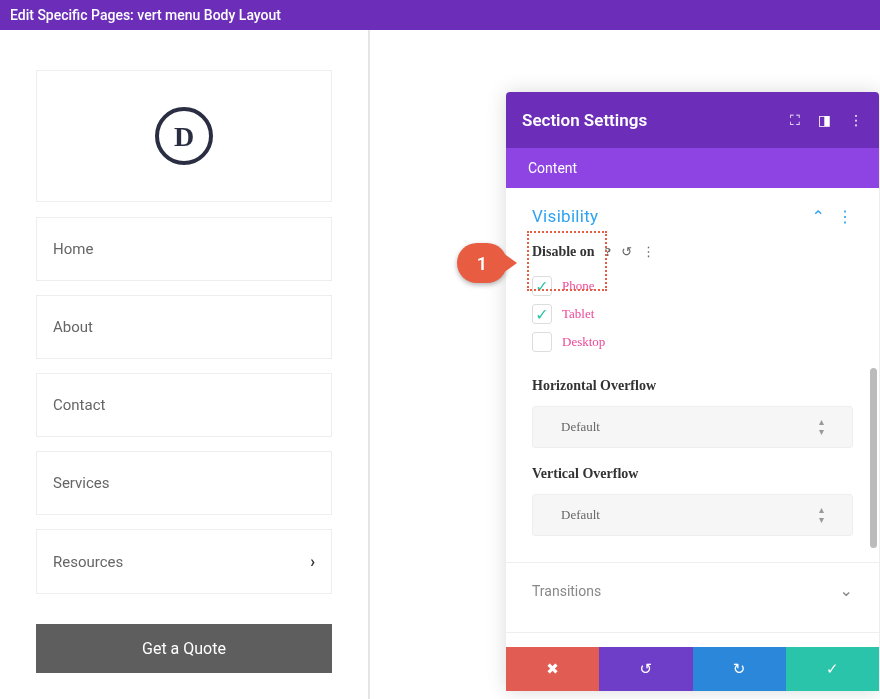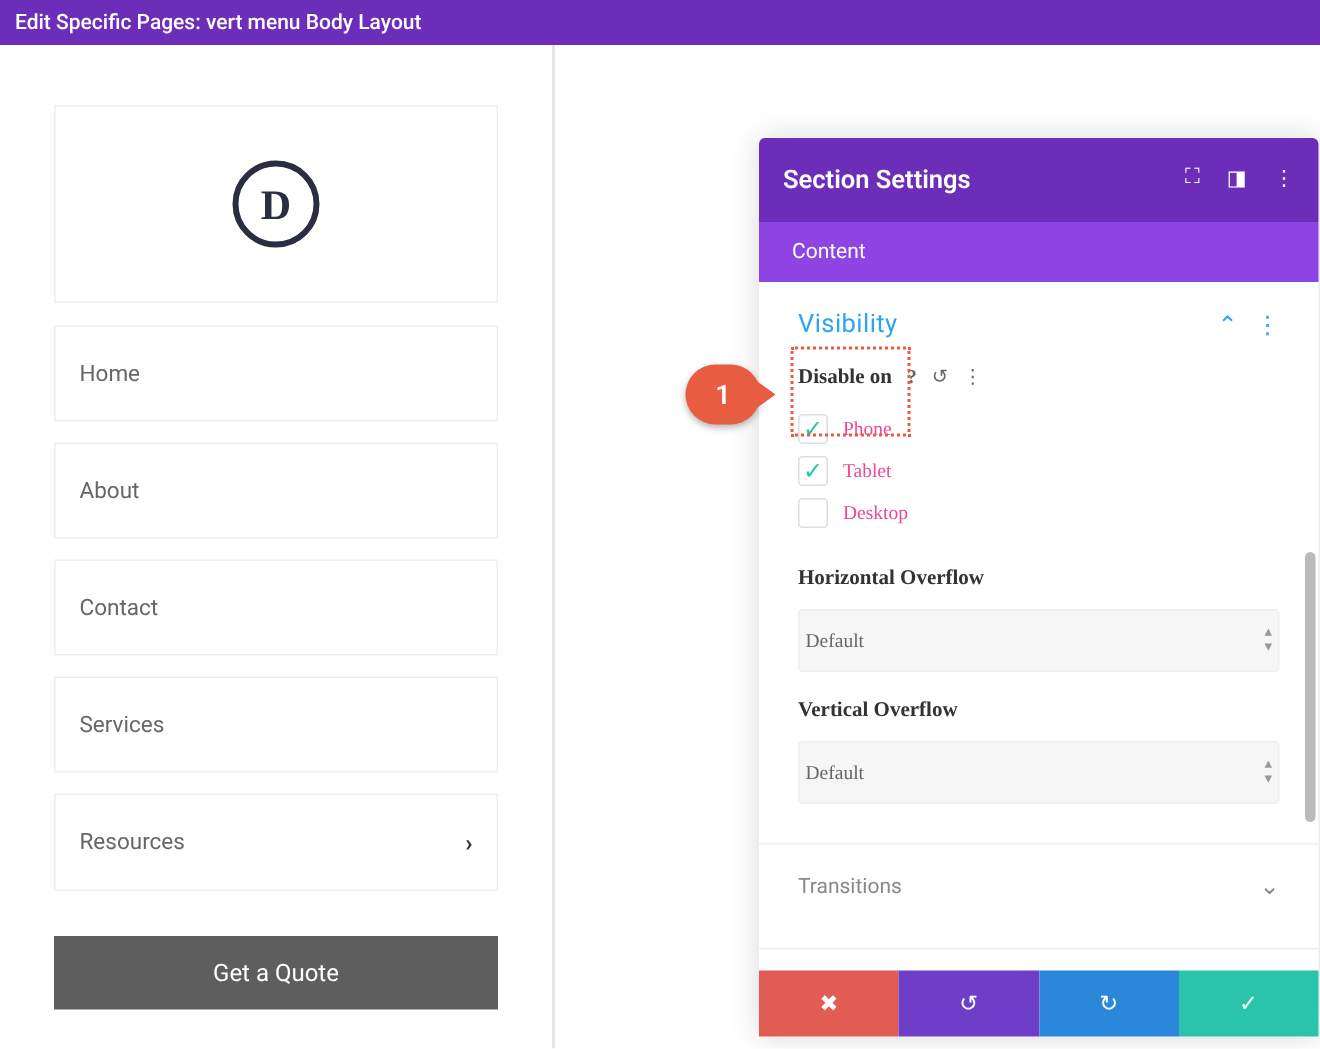--- a/index.html
+++ b/index.html
@@ -6,32 +6,32 @@
     body { font-family: -apple-system, BlinkMacSystemFont, 'Segoe UI', Roboto, sans-serif; background: #fff; width: 880px; height: 699px; position: relative; overflow: hidden; }
     
     .header-bar { background: #6c2eb9; color: #fff; padding: 7px 10px; font-size: 14px; font-weight: 500; }
     
     .main-area { display: flex; height: calc(100% - 30px); position: relative; }
     
     .left-panel { width: 370px; padding: 40px 36px 0 36px; border-right: 2px solid #e5e5e5; }
     
     .logo-box { border: 1px solid #eee; padding: 35px 0; display: flex; justify-content: center; margin-bottom: 15px; }
     
-    .menu-item { border: 1px solid #eee; padding: 22px 16px; margin-bottom: 14px; color: #666; font-size: 15px; display: flex; justify-content: space-between; align-items: flex-start; cursor: pointer; }
+    .menu-item { border: 1px solid #eee; padding: 22px 16px; margin-bottom: 14px; color: #666; font-size: 15px; display: flex; justify-content: space-between; align-items: flex-end; cursor: pointer; }
     .menu-item .chevron { color: #333; font-size: 16px; font-weight: bold; }
     
     .cta-button { background: #5e5e5e; color: #fff; text-align: center; padding: 15px; font-size: 16px; margin-top: 30px; margin-bottom: 25px; cursor: pointer; }
     
     .social-row { display: flex; justify-content: center; gap: 22px; padding: 5px 0; }
     
     .right-area { flex: 1; position: relative; background: #fff; }
     
     .settings-panel { position: absolute; top: 62px; left: 136px; width: 373px; background: #fff; box-shadow: 0 0 20px rgba(0,0,0,0.15); border-radius: 4px 4px 0 0; overflow: visible; }
     
-    .panel-header { background: #6c2eb9; color: #fff; padding: 18px 16px; display: flex; justify-content: space-between; border-radius: 4px 4px 0 0; }
+    .panel-header { background: #6c2eb9; color: #fff; padding: 18px 16px; display: flex; justify-content: space-between; align-items: center; border-radius: 4px 4px 0 0; }
     .panel-title { font-size: 17px; font-weight: 600; }
     .panel-icons { display: flex; gap: 18px; }
     .panel-icon { color: #fff; cursor: pointer; font-size: 14px; }
     
     .tabs-row { background: #8e44e3; display: flex; flex-direction: column; }
     .tab { color: #fff; padding: 12px 22px; font-size: 14px; cursor: pointer; }
     .tab.active { background: #a866ea; }
     
     .section-header { padding: 18px 26px 12px 26px; display: flex; justify-content: space-between; align-items: center; }
     .section-title { color: #2ea3f2; font-size: 17px; letter-spacing: 0.3px; }
@@ -39,21 +39,21 @@
     
     .control-group { padding: 4px 26px 12px 26px; font-family: Liberation Serif, serif; }
     .control-label { font-size: 14px; color: #333; font-weight: 600; display: inline-block; margin-bottom: 8px; margin-right: 6px; }
     .label-icons { display: inline-flex; gap: 10px; font-size: 13px; color: #666; vertical-align: middle; }
     
     .checkbox-row { display: flex; align-items: center; margin-bottom: 8px; padding-left: 0; }
     .checkbox { width: 20px; height: 20px; border: 1px solid #ddd; border-radius: 3px; margin-right: 10px; display: flex; align-items: center; justify-content: center; cursor: pointer; }
     .checkbox.checked { color: #29c4a9; }
     .checkbox-label { font-size: 13px; color: #ec4899; }
     
-    .select-box { width: 100%; border: 1px solid #eee; background: #f6f6f6; padding: 10px 4px; font-size: 13px; color: #666; border-radius: 3px; display: flex; justify-content: space-between; align-items: center; cursor: pointer; margin-top: 4px; }
+    .select-box { width: 100%; border: 1px solid #eee; background: #f6f6f6; padding: 10px 28px; font-size: 13px; color: #666; border-radius: 3px; display: flex; justify-content: space-between; align-items: center; cursor: pointer; margin-top: 4px; }
     .select-caret { font-size: 10px; color: #999; line-height: 10px; }
     
     .divider { border-top: 1px solid #eee; margin: 14px 0 0 0; }
     
     .transitions-header { padding: 18px 26px; display: flex; justify-content: space-between; align-items: center; }
     .transitions-title { color: #888; font-size: 14px; }
     
     .panel-footer { display: flex; }
     .footer-btn { flex: 1; padding: 13px; text-align: center; color: #fff; cursor: pointer; font-size: 15px; }
     .footer-btn.red { background: #e15d53; }

